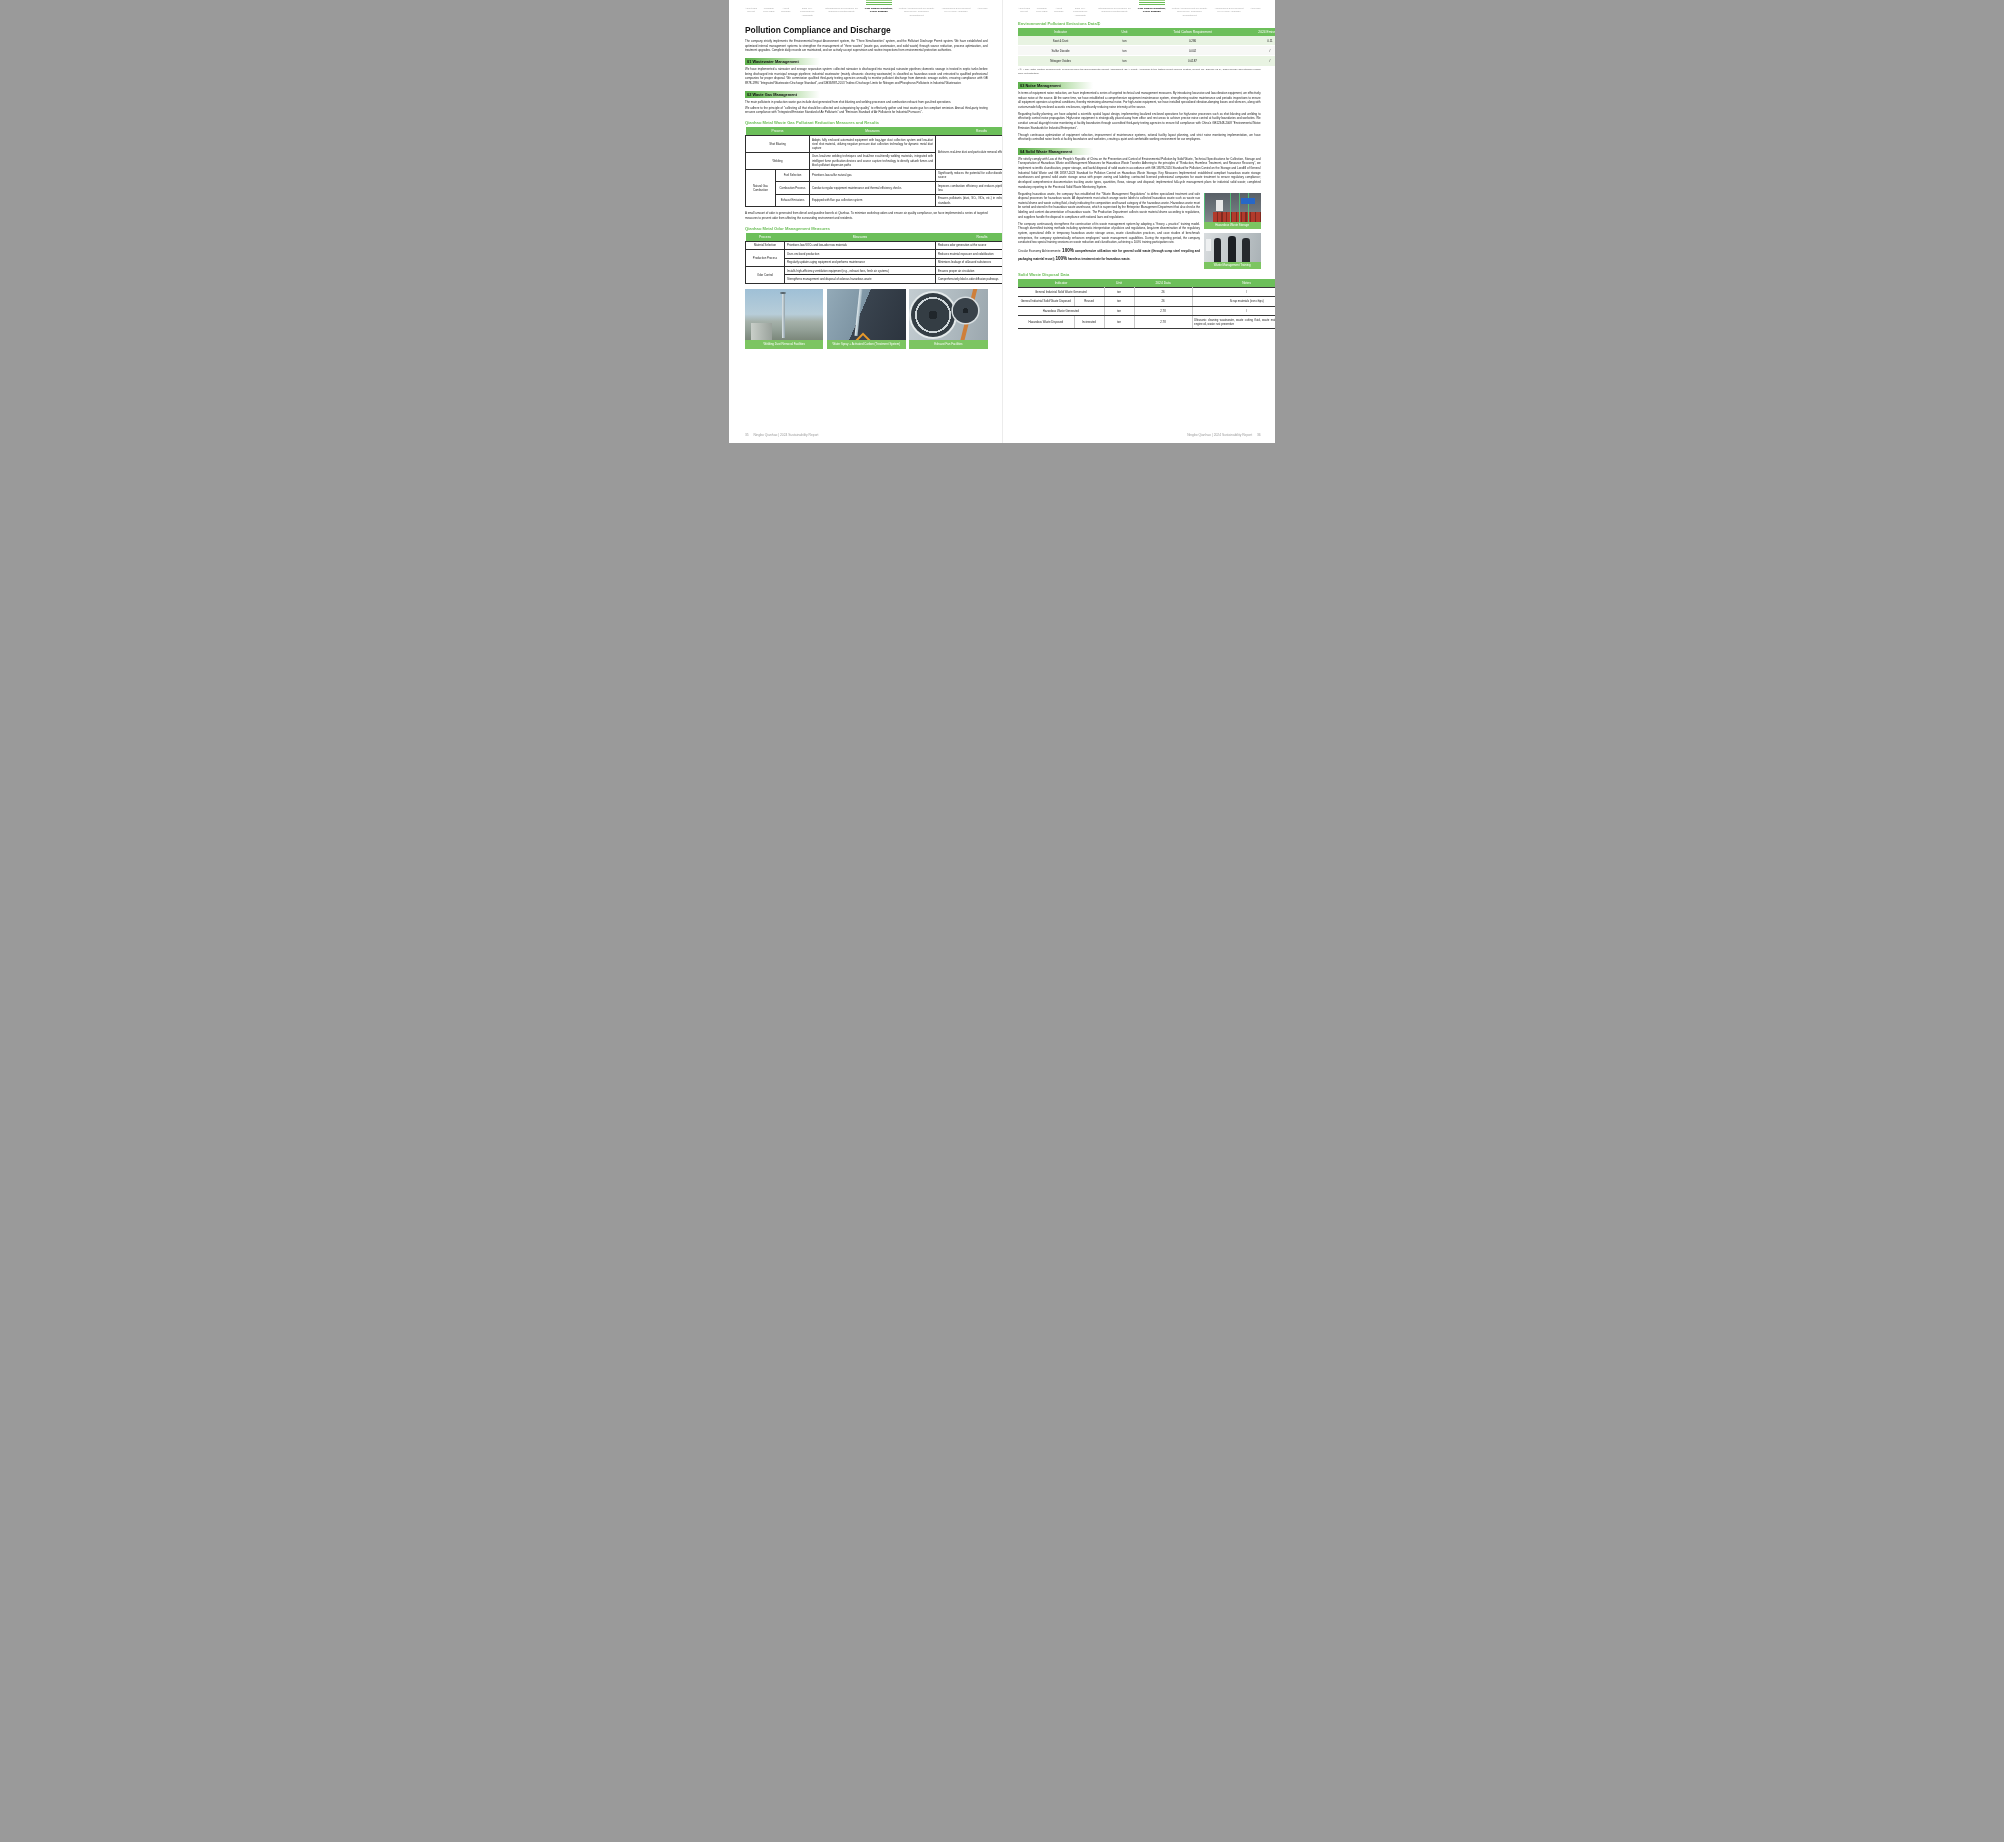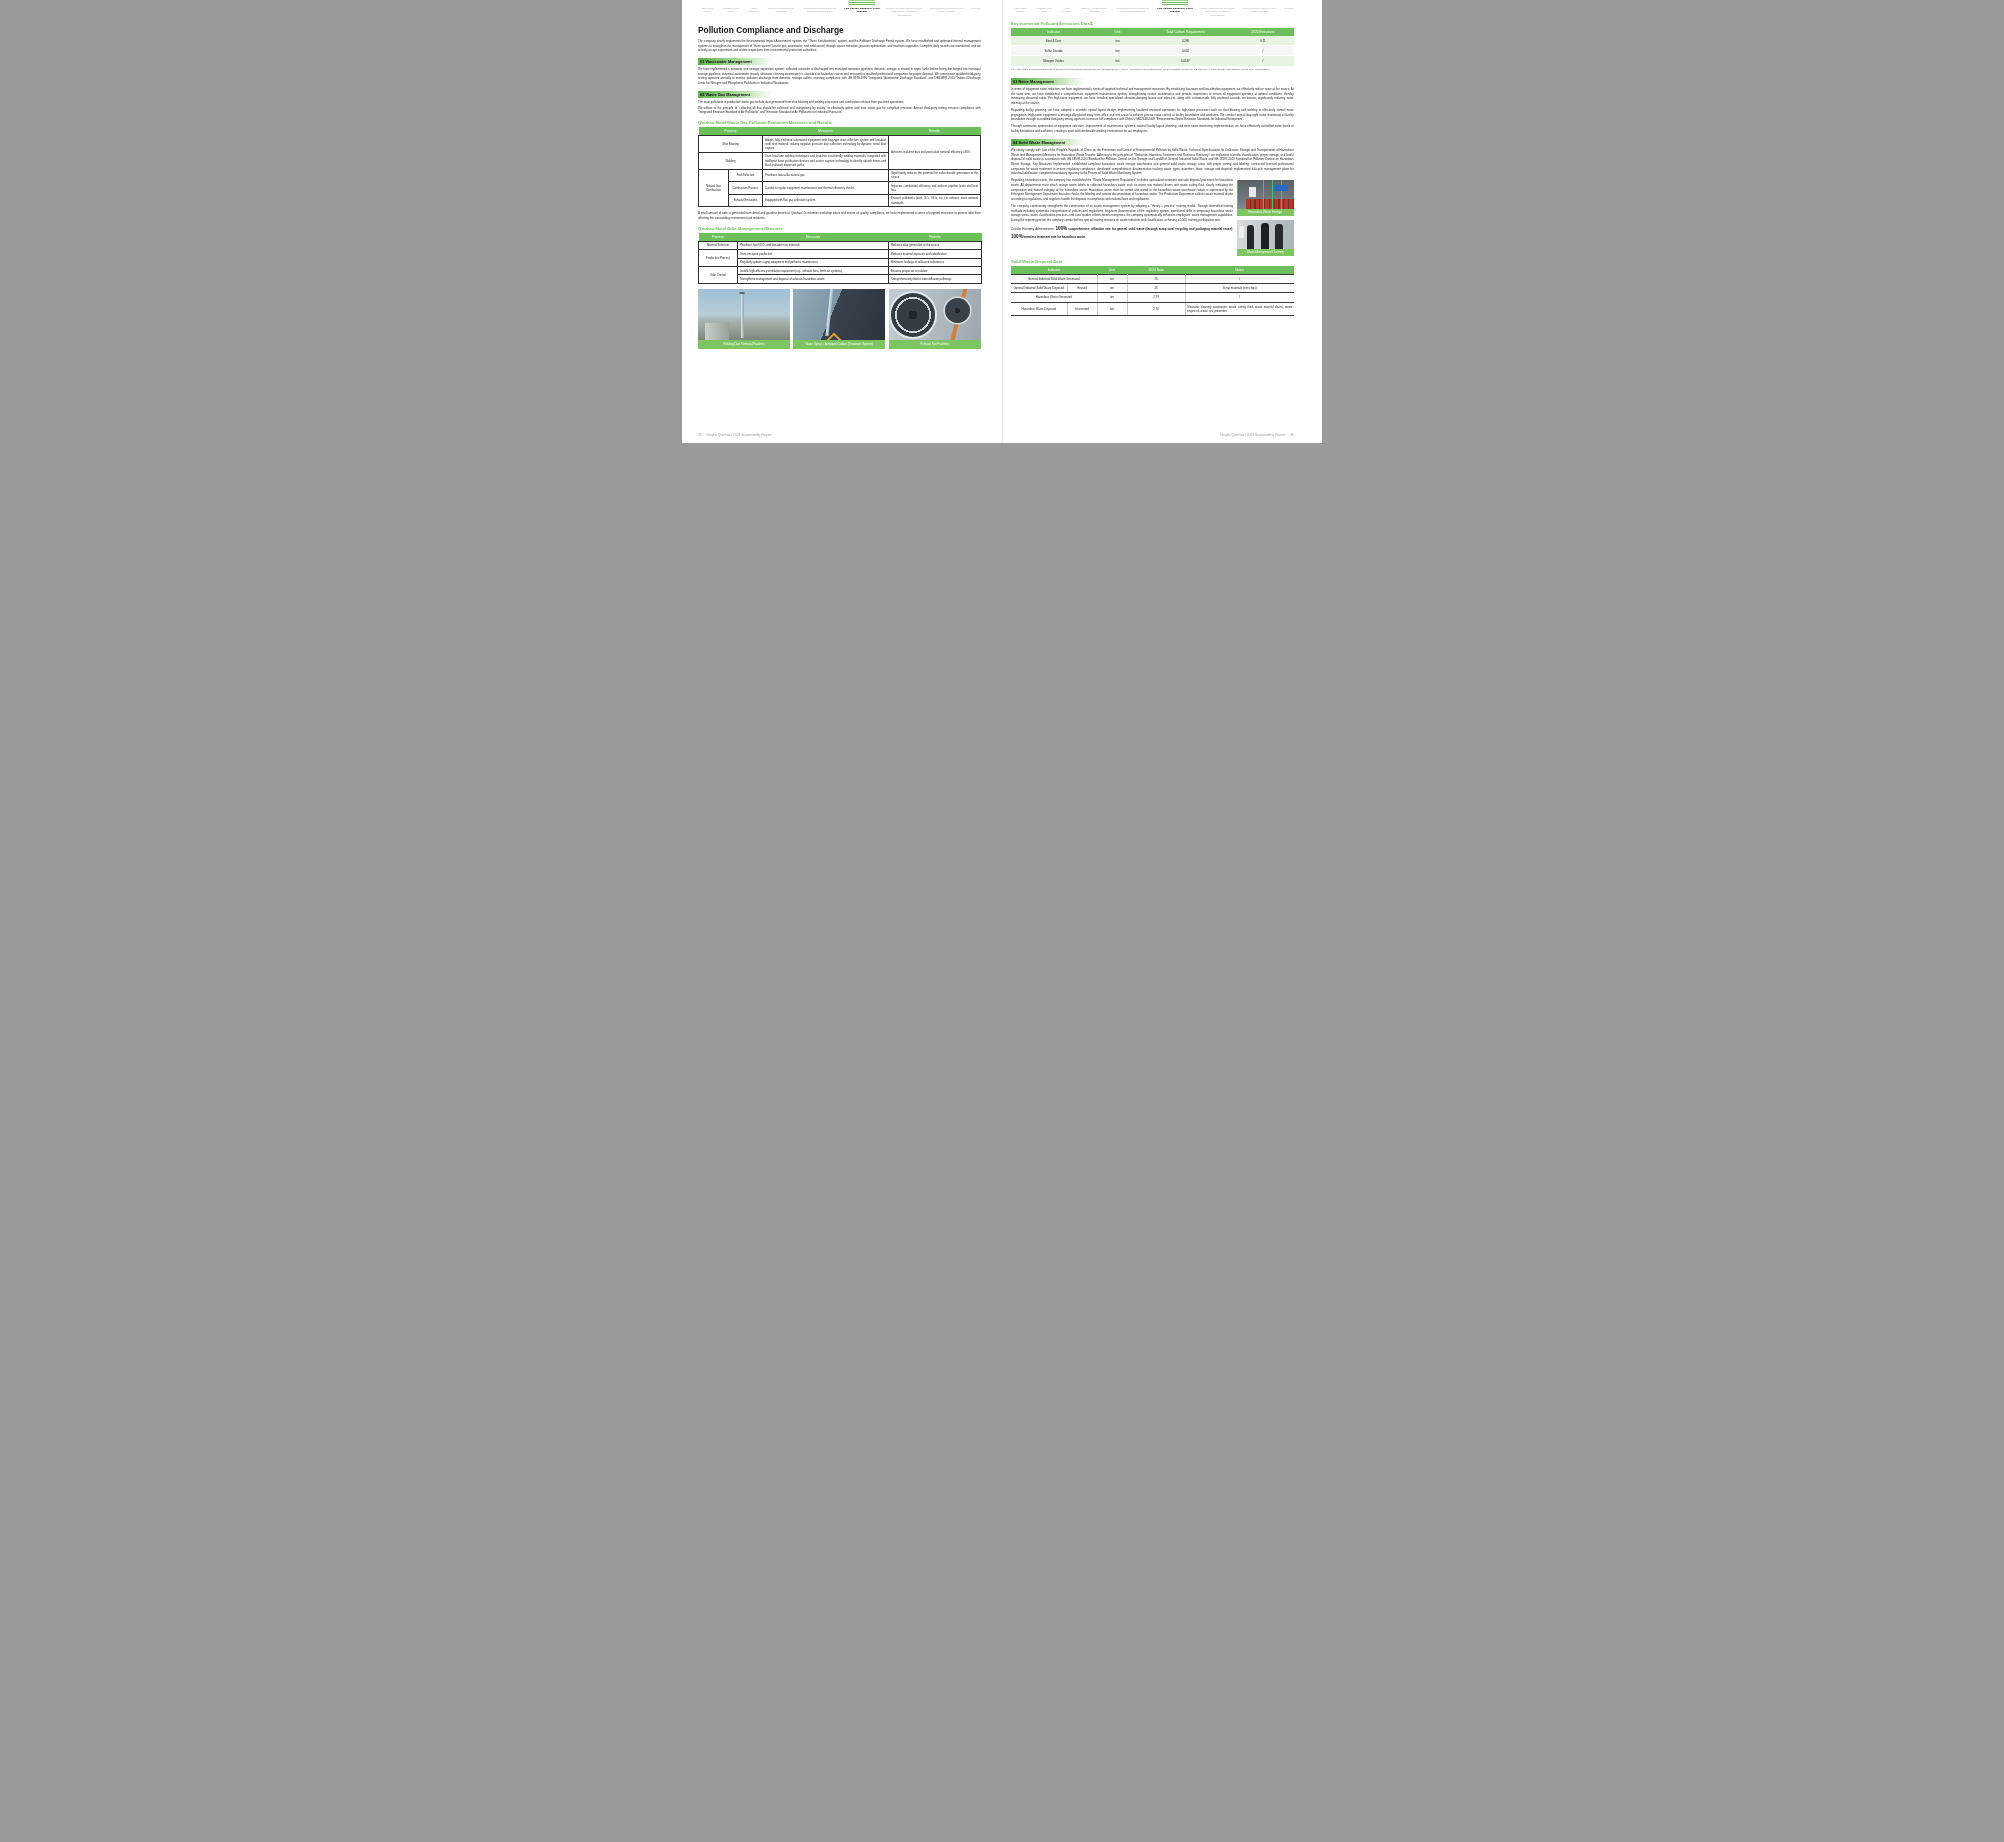--- a/index.html
+++ b/index.html
@@ -1,17 +1,17 @@
 <!DOCTYPE html>
 <html style="font-size:6.4px"><head>
 <meta charset="utf-8">
 <style>
   * { box-sizing: border-box; margin: 0; padding: 0; }
   body { background: #9a9a9a; font-family: "Liberation Sans", sans-serif; }
-  .spread { width: 640px; height: 443px; margin: 0 auto; background: #ffffff; display: flex; position: relative; }
+  .spread { width: 546px; height: 443px; margin: 0 auto; background: #ffffff; display: flex; position: relative; }
   .gutter { position: absolute; left: 50%; top: 0; bottom: 0; width: 0.4px; background: #ececec; }
   .page { width: 313px; height: 100%; padding: 0 14.4px 0 16px; position: relative; overflow: hidden; }
 
   
   .nav { display: flex; justify-content: center; align-items: flex-start; gap: 5.2px; padding-top: 6.8px; min-height: 19px; }
   .nav-item { font-size: 2.5px; color: #a8a8a8; text-align: center; line-height: 1.4; max-width: 30px; position: relative; }
   .nav-item.w { max-width: 37px; }
   .nav-item.active { color: #000; font-weight: bold; }
   .active-marker { position: absolute; top: -6.8px; left: 50%; transform: translateX(-50%); width: 26px; height: 5.2px;
     background: linear-gradient(180deg,#9ed489 0 1px,#ffffff 1px 1.6px,#6abd55 1.6px 3.2px,#ffffff 3.2px 3.8px,#6abd55 3.8px 5.2px); }

